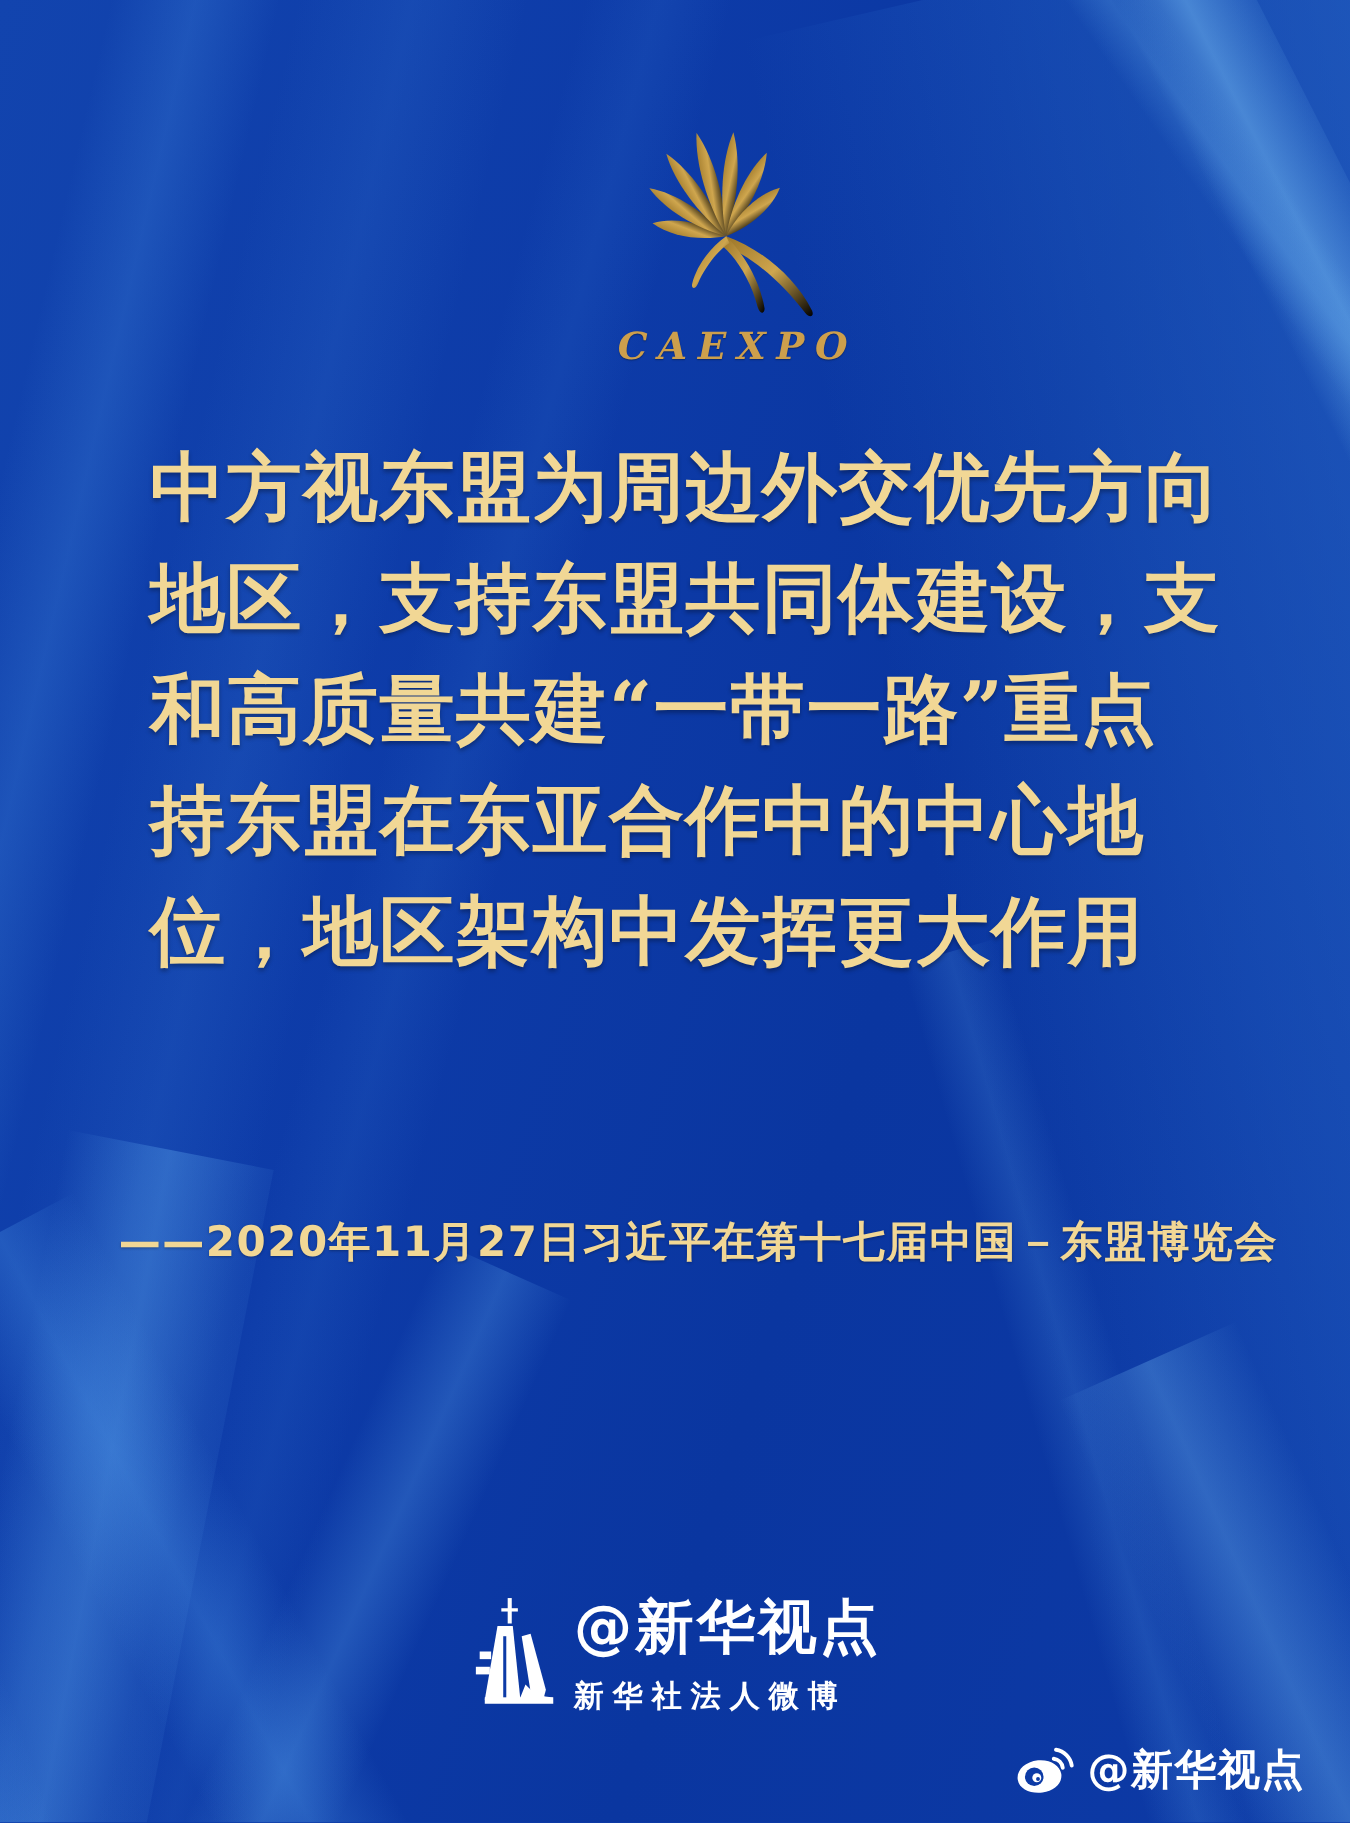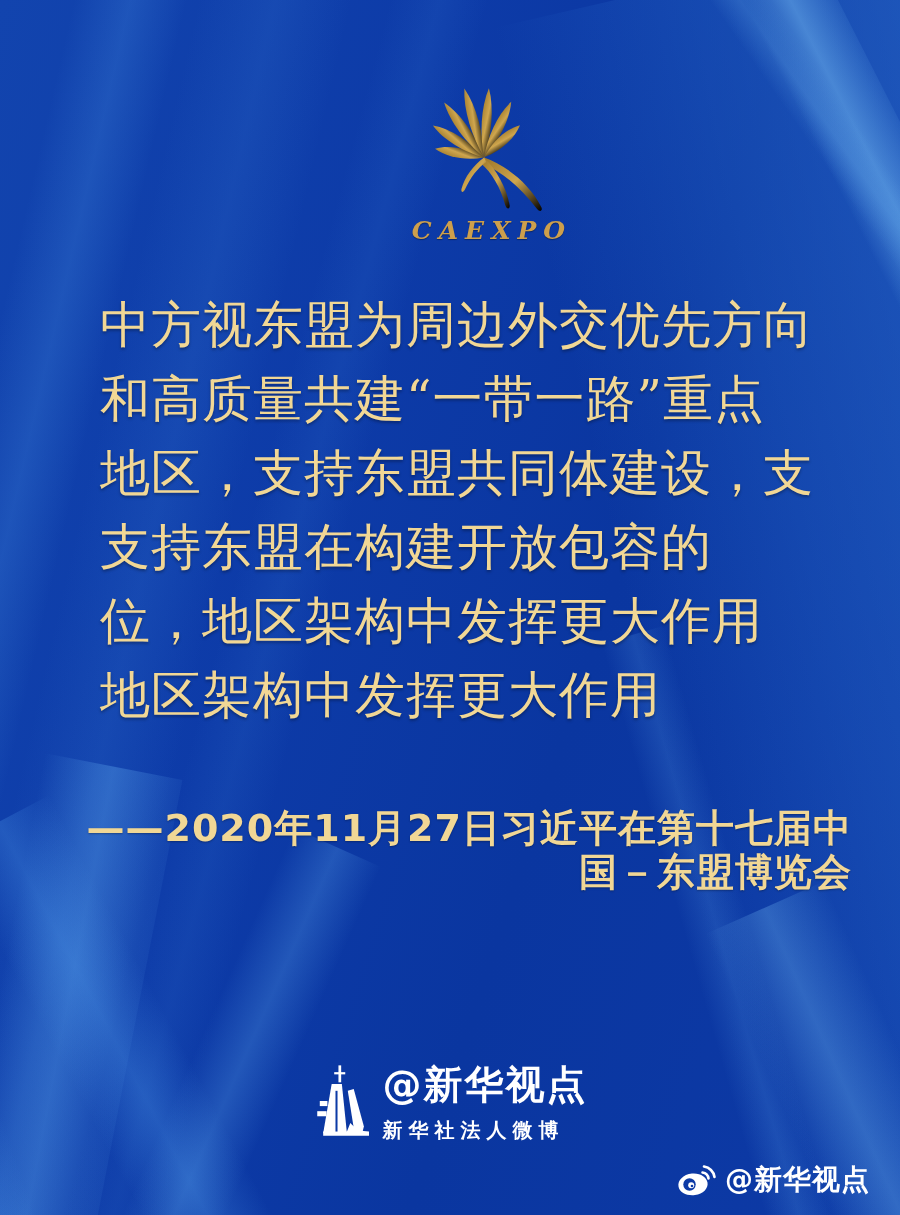--- a/index.html
+++ b/index.html
@@ -44,29 +44,29 @@
   .logo-word{
     margin-top:2px;
     font-size:25px;font-weight:bold;font-style:italic;
     letter-spacing:7px;color:#cd9f4c;
     font-family:"DejaVu Serif","Liberation Serif",serif;
     text-shadow:0 1px 1px rgba(0,0,0,.35);
   }
 
   .quote{
     position:absolute;top:288px;left:100px;right:55px;
-    font-size:50px;line-height:74px;font-weight:normal;
+    font-size:50px;line-height:74px;font-weight:bold;
     color:#f1d795;letter-spacing:1px;
     text-shadow:0 2px 3px rgba(0,0,0,.30);
   }
   .quote .line{white-space:nowrap;}
 
   .attribution{
     position:absolute;top:806px;left:62px;right:48px;
-    text-align:right;font-size:38px;line-height:44px;font-weight:bold;
+    text-align:right;font-size:28px;line-height:44px;font-weight:bold;
     color:#f1d795;letter-spacing:1px;
     font-family:"DejaVu Sans","Liberation Sans",sans-serif;
     text-shadow:0 1px 2px rgba(0,0,0,.30);
   }
 
   .footer{
     position:absolute;top:1058px;left:0;width:100%;
     display:flex;justify-content:center;align-items:center;gap:14px;
     color:#ffffff;
   }
@@ -130,25 +130,24 @@
         <path transform="translate(72,100)" d="M0 0 C 28 10, 60 34, 76 66 C 78 71, 74 73, 70 68 C 50 42, 26 20, -2 8 Z"></path>
         <path transform="translate(72,100)" d="M0 0 C 16 16, 30 40, 34 64 C 34 69, 30 69, 28 63 C 22 40, 10 20, -4 8 Z"></path>
         <path transform="translate(72,100)" d="M0 0 C -14 10, -26 26, -30 42 C -31 47, -27 47, -25 42 C -19 28, -8 13, 3 6 Z"></path>
       </g>
     </svg>
     <div class="logo-word">CAEXPO</div>
   </div>
 
   <div class="quote">
     <div class="line">中方视东盟为周边外交优先方向</div>
+    <div class="line">地区，支持东盟共同体建设，支</div>
     <div class="line">和高质量共建“一带一路”重点</div>
-    <div class="line">地区，支持东盟共同体建设，支</div>
-    <div class="line">支持东盟在构建开放包容的</div>
+    <div class="line">持东盟在东亚合作中的中心地</div>
     <div class="line">位，地区架构中发挥更大作用</div>
-    <div class="line">地区架构中发挥更大作用</div>
   </div>
 
   <div class="attribution">
     <div>——2020年11月27日习近平在第十七届中国－东盟博览会</div>
   </div>
 
   <div class="footer">
     <svg width="56" height="84" viewBox="0 0 66 84" xmlns="http://www.w3.org/2000/svg" fill="#ffffff">
       <rect x="30" y="0" width="3.2" height="20"></rect>
       <rect x="25" y="8" width="13" height="2.6"></rect>

